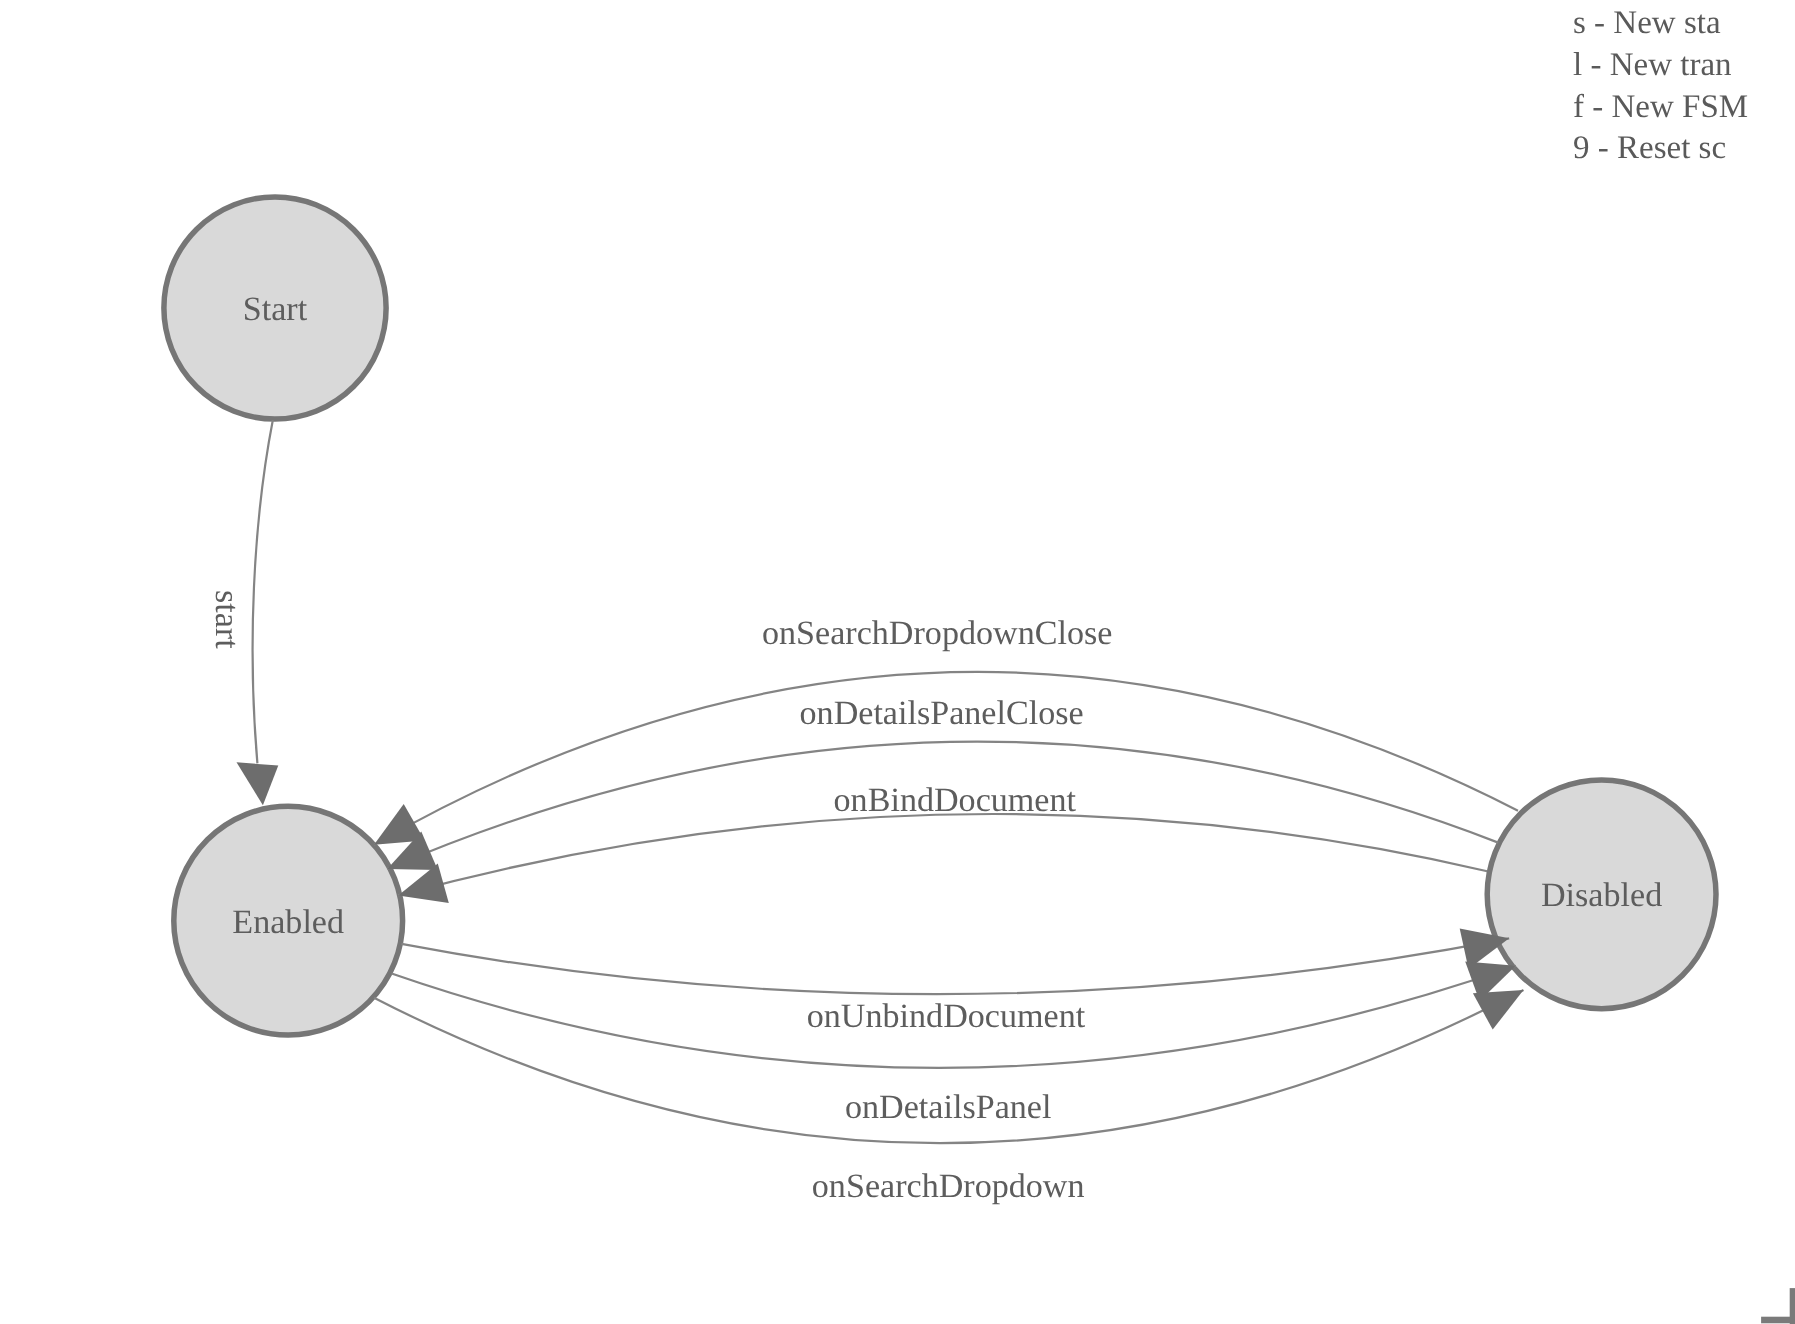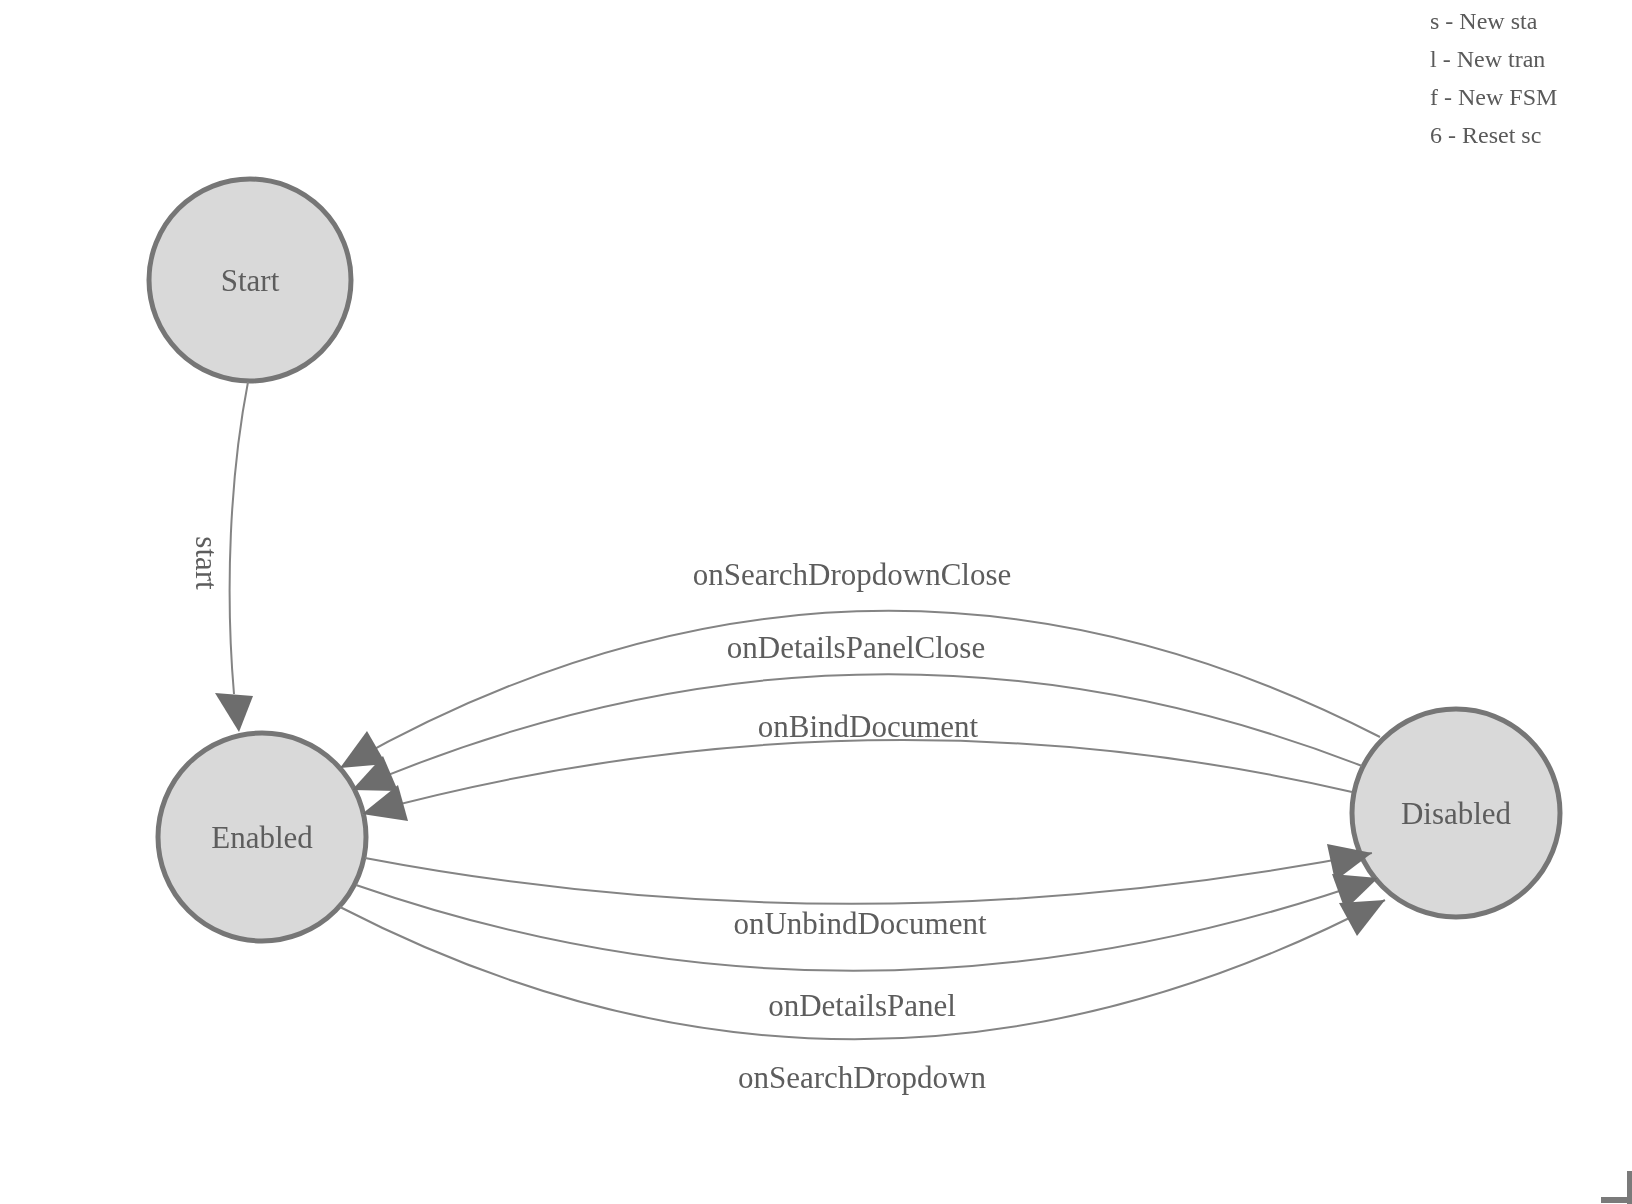--- a/index.html
+++ b/index.html
@@ -43,21 +43,21 @@
   .edge-label {
     fill: #5d5d5d;
     font-size: 31px;
     text-anchor: middle;
   }
   .legend {
     position: absolute;
     left: 1430px;
     top: 2px;
     color: #5a5a5a;
-    font-size: 24px;
+    font-size: 30px;
     line-height: 38px;
     white-space: nowrap;
   }
   .corner-frag {
     position: absolute;
     background: #7a7a7a;
   }
   .corner-frag.vert {
     left: 1627px;
     top: 1171px;
@@ -133,19 +133,19 @@
       <path class="edge" d="M 340 907 Q 860 1175 1385 900"></path>
       <polygon class="arrowhead" points="1385,900 1339,903 1357,936"></polygon>
       <text class="edge-label" x="862" y="1088">onSearchDropdown</text>
     </g>
   </svg>
 
   <div class="legend">
     <div>s - New sta</div>
     <div>l - New tran</div>
     <div>f - New FSM</div>
-    <div>6 - Reset sc</div>
+    <div>9 - Reset sc</div>
   </div>
 
   <div class="corner-frag vert"></div>
   <div class="corner-frag horiz"></div>
 
 </div>
 
 </body></html>

